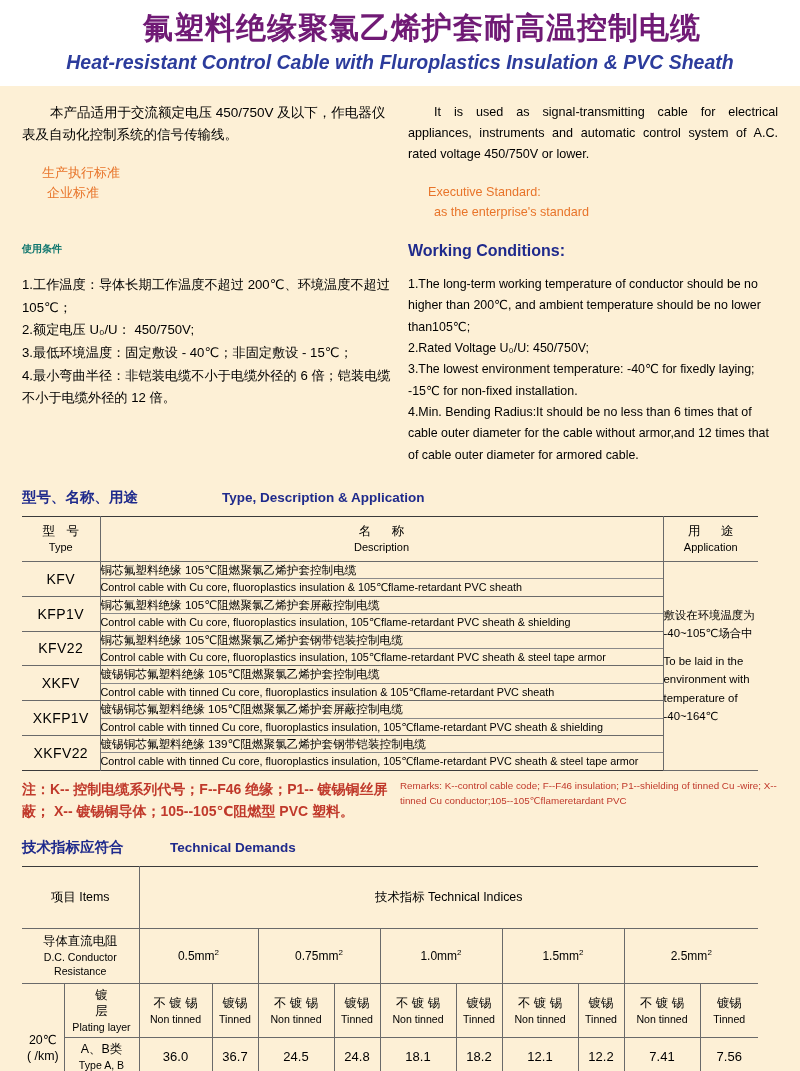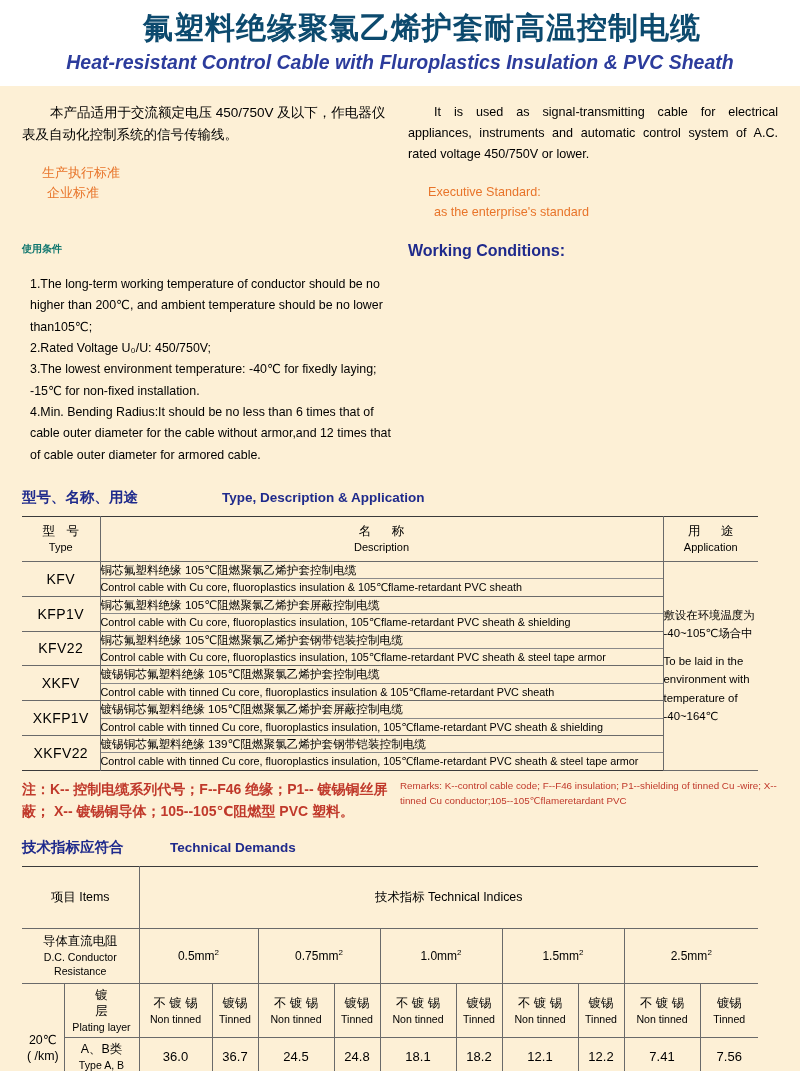--- a/index.html
+++ b/index.html
@@ -21,21 +21,21 @@
     background: #fdf0d6;
   }
 
   
   .header {
     background: #ffffff;
     padding: 10px 0 12px 0;
     text-align: center;
   }
   .title-cn {
-    color: #0c4a6e;
+    color: #701a75;
     font-size: 30px;
     font-weight: bold;
     letter-spacing: 1px;
     line-height: 1.2;
     white-space: nowrap;
     padding-left: 44px;
   }
   .title-en {
     color: #2c3c9c;
     font-size: 19.5px;
@@ -258,20 +258,26 @@
     <div class="two-col" style="margin-top:20px;">
       <div class="col-left">
         <p class="sec-head-cn">使用条件</p>
       </div>
       <div class="col-right">
         <p class="sec-head-en">Working Conditions:</p>
       </div>
     </div>
 
     <div class="two-col" style="margin-top:14px;">
+      <div class="col-left">
+        <p class="cond-cn ind">1.工作温度：导体长期工作温度不超过 200℃、环境温度不超过 105℃；</p>
+        <p class="cond-cn ind">2.额定电压 U₀/U： 450/750V;</p>
+        <p class="cond-cn ind">3.最低环境温度：固定敷设 - 40℃；非固定敷设 - 15℃；</p>
+        <p class="cond-cn ind">4.最小弯曲半径：非铠装电缆不小于电缆外径的 6 倍；铠装电缆不小于电缆外径的 12 倍。</p>
+      </div>
       <div class="col-right">
         <p class="cond-en ind">1.The long-term working temperature of conductor should be no higher than 200℃, and ambient temperature should be no lower than105℃;</p>
         <p class="cond-en ind">2.Rated Voltage U₀/U:  450/750V;</p>
         <p class="cond-en ind">3.The lowest environment temperature: -40℃ for fixedly laying; -15℃ for non-fixed installation.</p>
         <p class="cond-en ind">4.Min. Bending Radius:It should be no less than 6 times that of cable outer diameter for the cable without armor,and 12 times that of cable outer diameter for armored cable.</p>
       </div>
     </div>
 
     <div class="sec-title-row">
       <div class="cn">型号、名称、用途</div>

